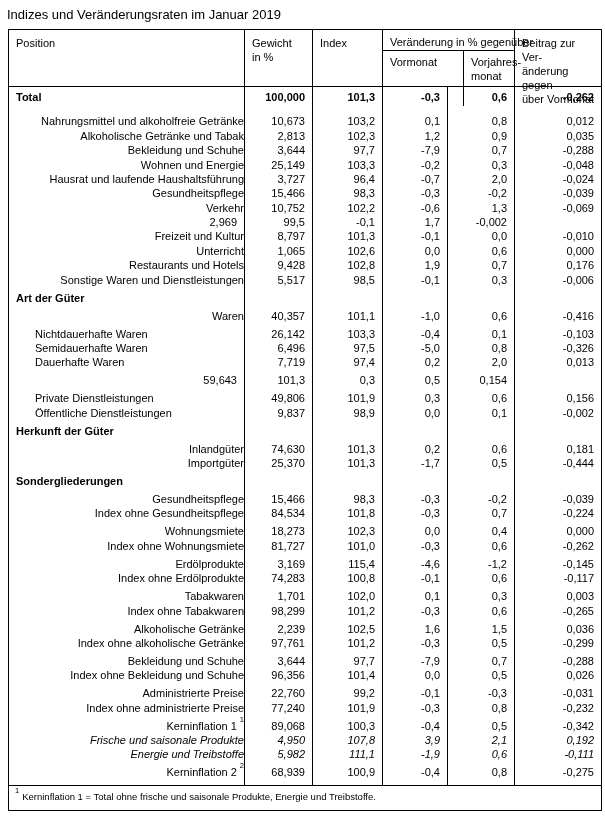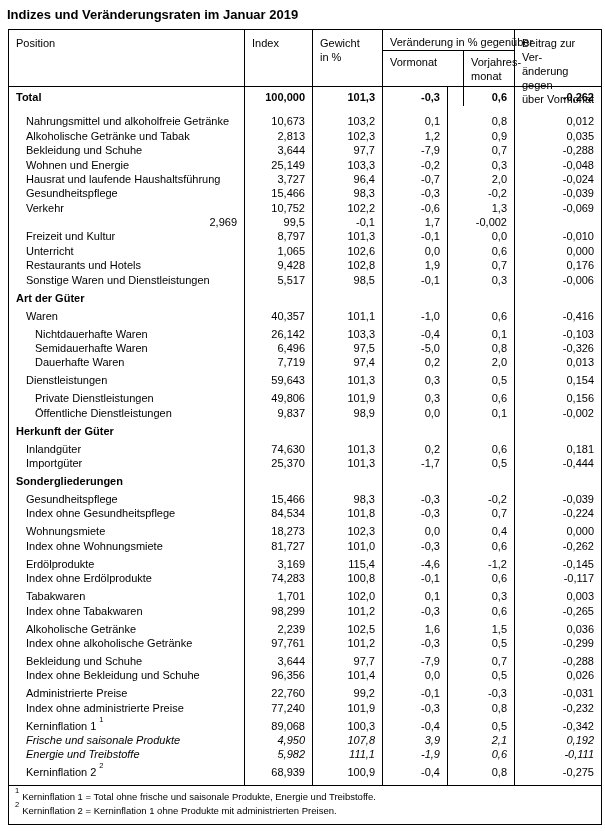--- a/index.html
+++ b/index.html
@@ -3,21 +3,21 @@
 <meta charset="utf-8">
 <style>
   * { box-sizing: border-box; margin: 0; padding: 0; }
   html, body { background: #ffffff; }
   body {
     width: 605px; height: 831px; overflow: hidden;
     font-family: "Liberation Sans", "DejaVu Sans", sans-serif;
     color: #000;
   }
   .title {
-    font-size: 13px; font-weight: bold;
+    font-size: 13px; font-weight: normal;
     padding: 7px 11px 0 7px;
   }
   .table-box {
     position: relative;
     margin: 7px 3px 0 8px;
     width: 594px;
     border: 1.5px solid #000;
     background: #fff;
   }
   
@@ -55,21 +55,21 @@
     padding: 3px 0 5px 0;
     font-size: 11px;
   }
   .vline { position: absolute; top: 0; bottom: 0; width: 1px; background: #000; }
   .vl1 { left: 235px; } .vl2 { left: 303px; } .vl3 { left: 373px; }
   .vl4 { left: 438px; } .vl5 { left: 505px; }
   .row { display: grid; grid-template-columns: 235px 68px 70px 65px 67px 1fr; }
   .row > div { padding-top: 1.6px; padding-bottom: 1.6px; line-height: 11.2px; }
   .row.gap > div { padding-top: 5.2px; }
   .pos.ind0 { padding-left: 7px; }
-  .pos.ind1 { padding-left: 17px; }
+  .pos.ind1 { padding-left: 17px; text-align: right; }
   .pos.ind2 { padding-left: 26px; }
   .num { text-align: right; padding-right: 7px; white-space: nowrap; }
   .row.bold, .row.section { font-weight: bold; }
   .row.italic { font-style: italic; }
   .pos sup, .fn sup {
     font-size: 7.5px; line-height: 0; position: relative; top: -3.5px;
   }
   .pos sup { margin-left: 3px; }
   .fn sup { margin-right: 3px; }
   
@@ -82,23 +82,23 @@
 </style>
 </head>
 <body>
 
 <div class="title">Indizes und Veränderungsraten im Januar 2019</div>
 
 <div class="table-box">
 
   <div class="thead">
     <div class="th">Position</div>
-    <div class="th bl">Index</div>
     <div class="th bl">Gewicht
 in %</div>
+    <div class="th bl">Index</div>
     <div class="change">
       <div class="cg-top">Veränderung in % gegenüber</div>
       <div class="cg-bot">
         <div class="sub">Vormonat</div>
         <div class="sub bl">Vorjahres-
 monat</div>
       </div>
     </div>
     <div class="th bl">Beitrag zur Ver-
 änderung gegen-
@@ -255,21 +255,20 @@
       </div>
       <div class="row">
         <div class="pos ind2">Dauerhafte Waren</div>
         <div class="num">7,719</div>
         <div class="num">97,4</div>
         <div class="num">0,2</div>
         <div class="num">2,0</div>
         <div class="num">0,013</div>
       </div>
       <div class="row gap">
-        <div class="pos ind1">Dienstleistungen</div>
         <div class="num">59,643</div>
         <div class="num">101,3</div>
         <div class="num">0,3</div>
         <div class="num">0,5</div>
         <div class="num">0,154</div>
       </div>
       <div class="row gap">
         <div class="pos ind2">Private Dienstleistungen</div>
         <div class="num">49,806</div>
         <div class="num">101,9</div>
@@ -458,16 +457,15 @@
         <div class="num">68,939</div>
         <div class="num">100,9</div>
         <div class="num">-0,4</div>
         <div class="num">0,8</div>
         <div class="num">-0,275</div>
       </div>
     </div>
 
   <div class="footnotes">
     <div class="fn"><sup>1</sup><span>Kerninflation 1 = Total ohne frische und saisonale Produkte, Energie und Treibstoffe.</span></div>
-    <div class="fn"><sup>2</sup><span>Kerninflation 2 = Kerninflation 1 ohne Produkte mit administrierten Preisen.</span></div>
   </div>
 
 </div>
 
 </body></html>

